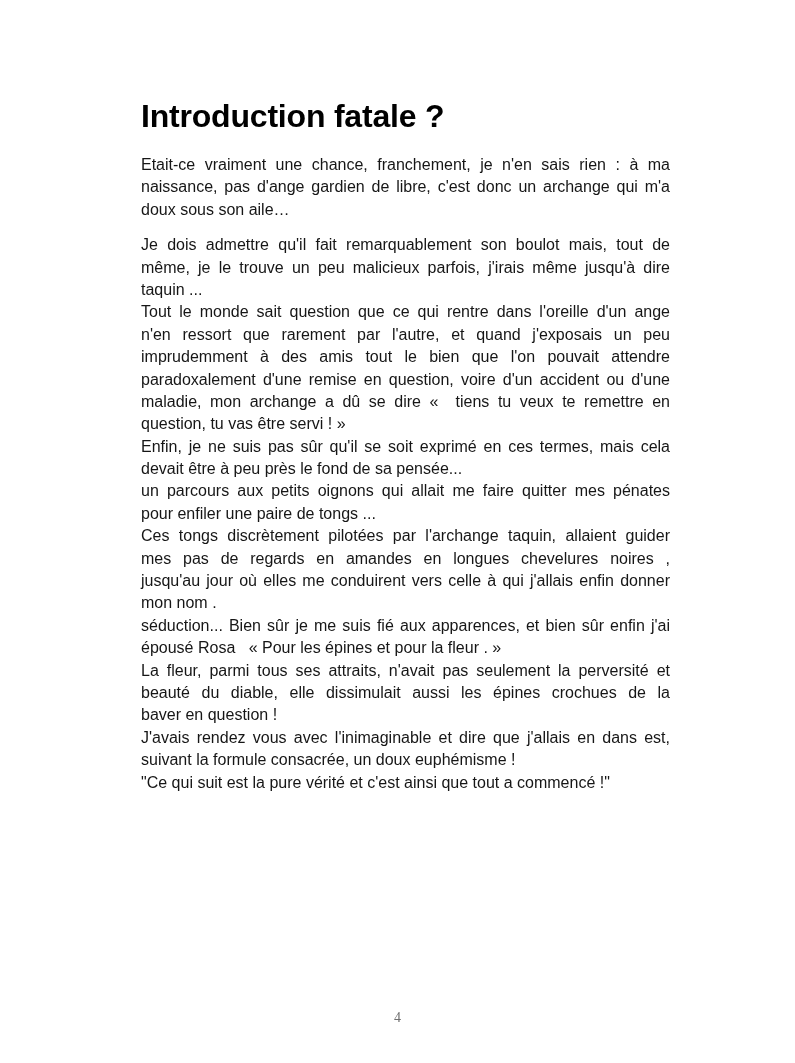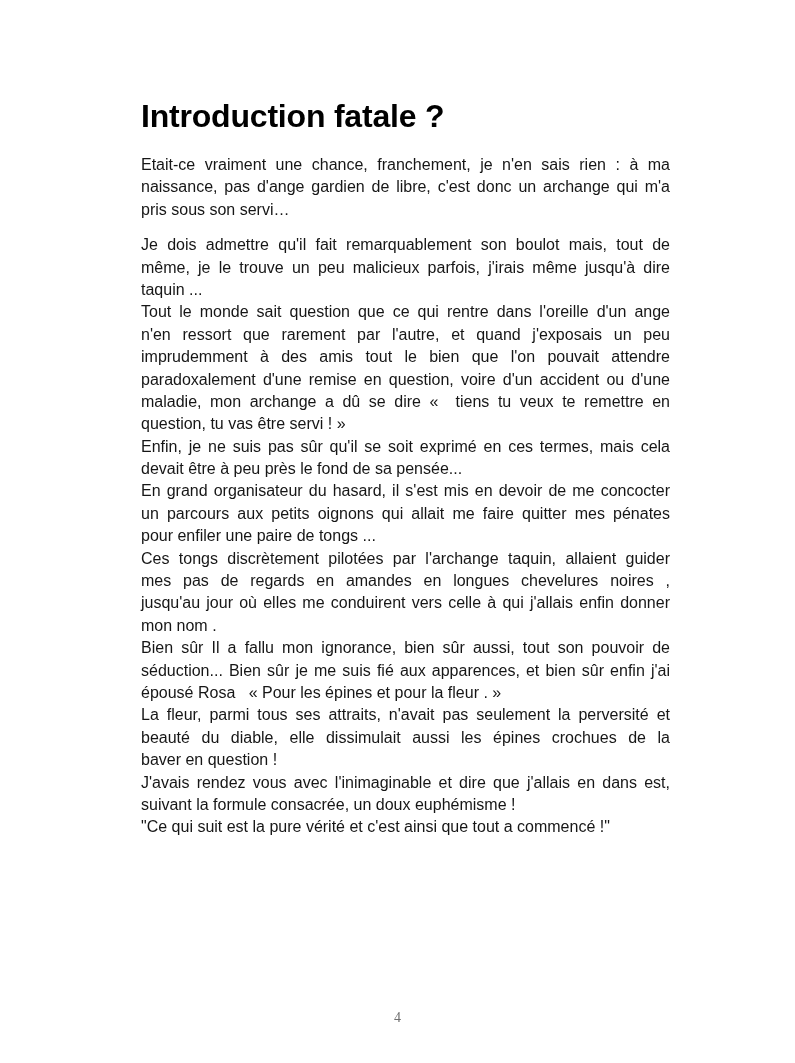--- a/index.html
+++ b/index.html
@@ -61,52 +61,50 @@
 </head>
 <body>
 
 <div class="page">
   <div class="content">
     <h1 class="doc-title">Introduction fatale ?</h1>
     <div class="paragraphs" id="paragraphs">
         <div class="para">
           <div class="line">Etait-ce vraiment une chance, franchement, je n'en sais rien : à ma</div>
           <div class="line">naissance, pas d'ange gardien de libre, c'est donc un archange qui m'a</div>
-          <div class="line last">pris sous son servi…</div>
+          <div class="line last">doux sous son aile…</div>
         </div>
         <div class="para">
           <div class="line">Je dois admettre qu'il fait remarquablement son boulot mais, tout de</div>
           <div class="line">même, je le trouve un peu malicieux parfois, j'irais même jusqu'à dire</div>
           <div class="line last">taquin ...</div>
         </div>
         <div class="para">
           <div class="line">Tout le monde sait question que ce qui rentre dans l'oreille d'un ange</div>
           <div class="line">n'en ressort que rarement par l'autre, et quand j'exposais un peu</div>
           <div class="line">imprudemment à des amis tout le bien que l'on pouvait attendre</div>
           <div class="line">paradoxalement d'une remise en question, voire d'un accident ou d'une</div>
           <div class="line">maladie, mon archange a dû se dire «&nbsp; tiens tu veux te remettre en</div>
           <div class="line last">question, tu vas être servi ! »</div>
         </div>
         <div class="para">
           <div class="line">Enfin, je ne suis pas sûr qu'il se soit exprimé en ces termes, mais cela</div>
           <div class="line last">devait être à peu près le fond de sa pensée...</div>
         </div>
         <div class="para">
-          <div class="line">En grand organisateur du hasard, il s'est mis en devoir de me concocter</div>
           <div class="line">un parcours aux petits oignons qui allait me faire quitter mes pénates</div>
           <div class="line last">pour enfiler une paire de tongs ...</div>
         </div>
         <div class="para">
           <div class="line">Ces tongs discrètement pilotées par l'archange taquin, allaient guider</div>
           <div class="line">mes pas de regards en amandes en longues chevelures noires ,</div>
           <div class="line">jusqu'au jour où elles me conduirent vers celle à qui j'allais enfin donner</div>
           <div class="line last">mon nom .</div>
         </div>
         <div class="para">
-          <div class="line">Bien sûr Il a fallu mon ignorance, bien sûr aussi, tout son pouvoir de</div>
           <div class="line">séduction... Bien sûr je me suis fié aux apparences, et bien sûr enfin j'ai</div>
           <div class="line last">épousé Rosa&nbsp;&nbsp; « Pour les épines et pour la fleur . »</div>
         </div>
         <div class="para">
           <div class="line">La fleur, parmi tous ses attraits, n'avait pas seulement la perversité et</div>
           <div class="line">beauté du diable, elle dissimulait aussi les épines crochues de la</div>
           <div class="line last">baver en question !</div>
         </div>
         <div class="para">
           <div class="line">J'avais rendez vous avec l'inimaginable et dire que j'allais en dans est,</div>

